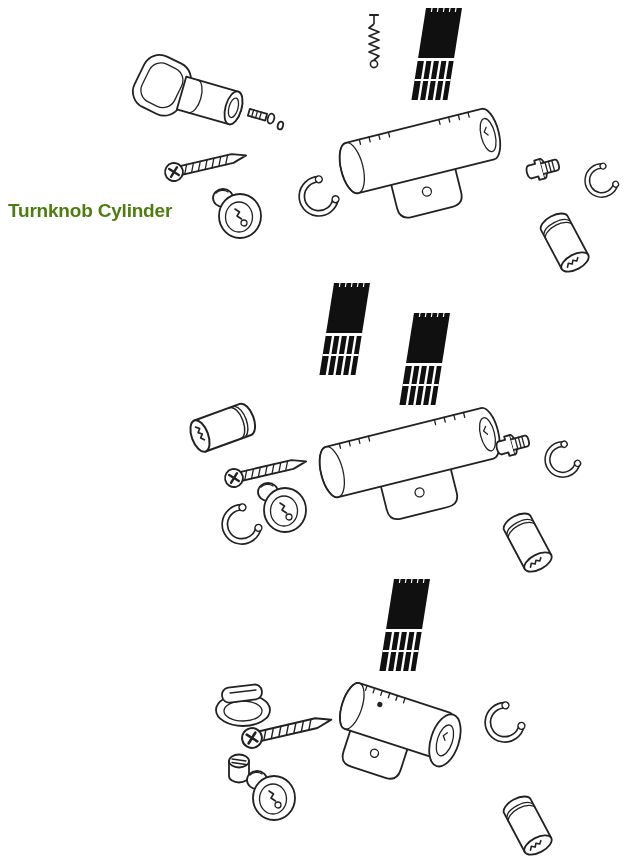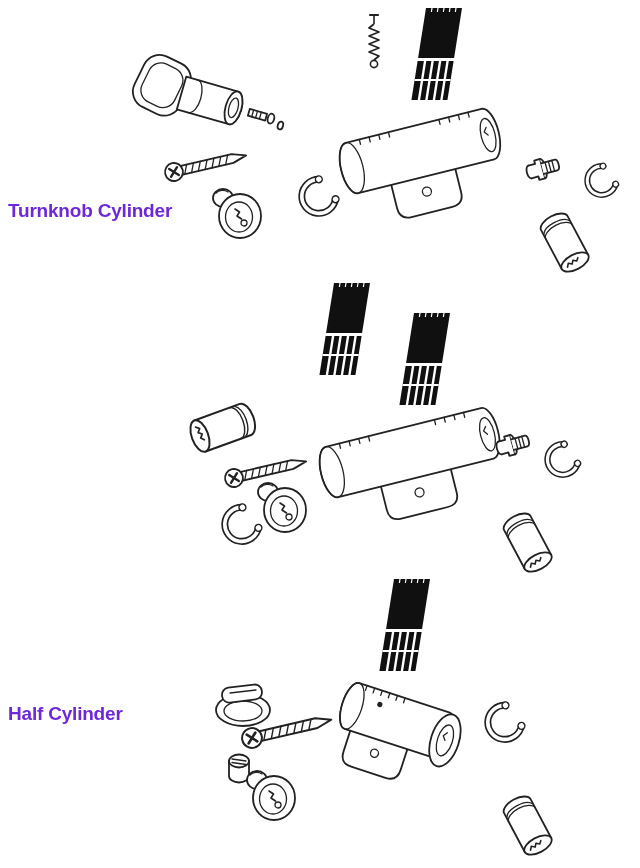--- a/index.html
+++ b/index.html
@@ -9,21 +9,21 @@
     height: 868px;
     background: #ffffff;
     overflow: hidden;
     font-family: "Liberation Sans", sans-serif;
   }
   .label {
     position: absolute;
     left: 8px;
     font-weight: bold;
     font-size: 19px;
-    color: #6d28d9;
+    color: #4d7c0f;
     letter-spacing: -0.2px;
     white-space: nowrap;
   }
   #label-turnknob { top: 200px; }
   #label-double   { top: 450px; }
   #label-half     { top: 703px; }
   svg { position: absolute; left: 0; top: 0; }
   .ln   { fill: #ffffff; stroke: #222222; stroke-width: 1.8; stroke-linejoin: round; stroke-linecap: round; }
   .thin { fill: none;    stroke: #222222; stroke-width: 1.3; stroke-linejoin: round; stroke-linecap: round; }
   .med  { fill: none;    stroke: #222222; stroke-width: 1.6; stroke-linejoin: round; stroke-linecap: round; }
@@ -205,15 +205,14 @@
         <circle cx="26" cy="-10" r="2.6" fill="#222222"></circle>
       </g>
 
       <use href="#sym-circlip" transform="translate(504,723) rotate(-38)"></use>
 
       <use href="#sym-plug" transform="translate(538,845) rotate(-118)"></use>
     </g>
   </svg>
 
   <div class="label" id="label-turnknob">Turnknob Cylinder</div>
-  <div class="label" id="label-half">Half Cylinder</div>
 
 </div>
 
 </body></html>

